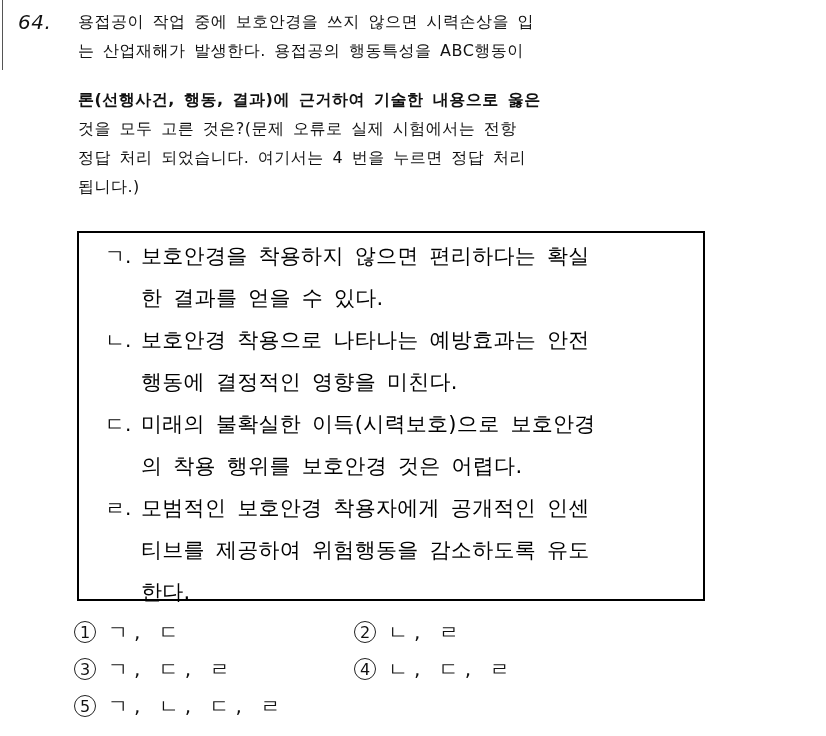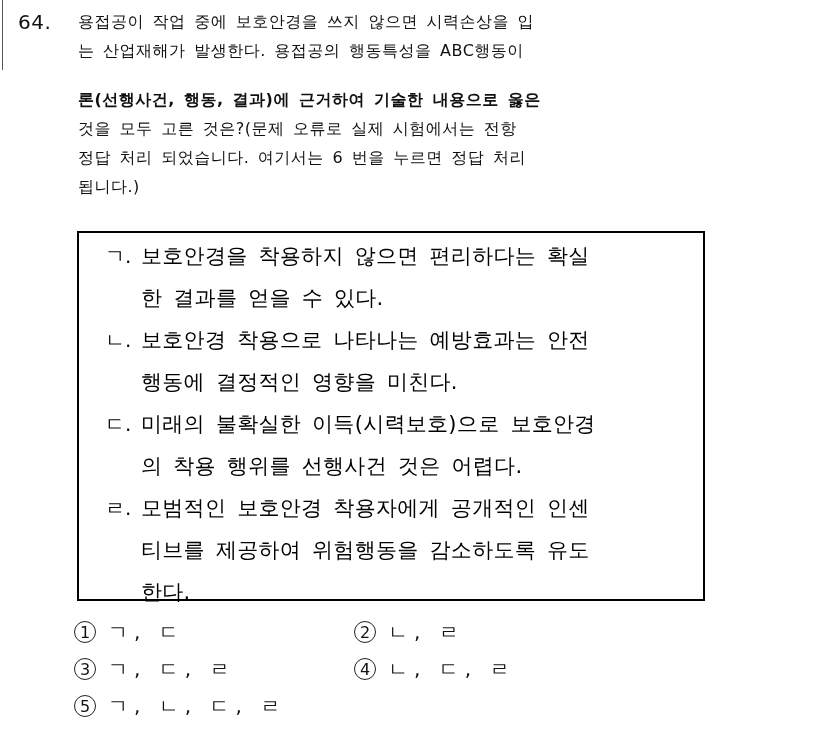--- a/index.html
+++ b/index.html
@@ -31,20 +31,21 @@
       letter-spacing: 0.5px;
       word-spacing: 3px;
     }
     .q-num {
       position: absolute;
       left: 18px;
       top: 10px;
       font-size: 20px;
       line-height: 24px;
       letter-spacing: 0.5px;
+      font-style: italic;
     }
     .box {
       position: absolute;
       left: 77px;
       top: 231px;
       width: 624px;
       height: 366px;
       border: 2px solid #000000;
       box-sizing: content-box;
     }
@@ -92,37 +93,37 @@
 <body>
 
 <div class="left-rule"></div>
 
 <div>
   <span class="q-num">64.</span>
   <div class="q-line" style="left:78px; top:10px;">용접공이 작업 중에 보호안경을 쓰지 않으면 시력손상을 입</div>
   <div class="q-line" style="left:78px; top:39px;">는 산업재해가 발생한다. 용접공의 행동특성을 ABC행동이</div>
   <div class="q-line" style="left:78px; top:88px;font-weight:bold;">론(선행사건, 행동, 결과)에 근거하여 기술한 내용으로 옳은</div>
   <div class="q-line" style="left:78px; top:117px;">것을 모두 고른 것은?(문제 오류로 실제 시험에서는 전항</div>
-  <div class="q-line" style="left:78px; top:146px;">정답 처리 되었습니다. 여기서는 6 번을 누르면 정답 처리</div>
+  <div class="q-line" style="left:78px; top:146px;">정답 처리 되었습니다. 여기서는 4 번을 누르면 정답 처리</div>
   <div class="q-line" style="left:78px; top:175px;">됩니다.)</div>
 </div>
 
 <div class="box">
 
   <span class="box-marker" style="left:26px; top:10px;">ㄱ.</span>
   <div class="box-line" style="left:62px; top:10px;">보호안경을 착용하지 않으면 편리하다는 확실</div>
   <div class="box-line" style="left:62px; top:52px;">한 결과를 얻을 수 있다.</div>
 
   <span class="box-marker" style="left:26px; top:94px;">ㄴ.</span>
   <div class="box-line" style="left:62px; top:136px;">행동에 결정적인 영향을 미친다.</div>
   <div class="box-line" style="left:62px; top:94px;">보호안경 착용으로 나타나는 예방효과는 안전</div>
 
   <span class="box-marker" style="left:26px; top:178px;">ㄷ.</span>
   <div class="box-line" style="left:62px; top:178px;">미래의 불확실한 이득(시력보호)으로 보호안경</div>
-  <div class="box-line" style="left:62px; top:220px;">의 착용 행위를 선행사건 것은 어렵다.</div>
+  <div class="box-line" style="left:62px; top:220px;">의 착용 행위를 보호안경 것은 어렵다.</div>
 
   <span class="box-marker" style="left:26px; top:262px;">ㄹ.</span>
   <div class="box-line" style="left:62px; top:262px;">모범적인 보호안경 착용자에게 공개적인 인센</div>
   <div class="box-line" style="left:62px; top:304px;">티브를 제공하여 위험행동을 감소하도록 유도</div>
   <div class="box-line" style="left:62px; top:346px;">한다.</div>
 </div>
 
 <div>
   <div class="choice" style="left:74px; top:620px;">
     <span class="choice-num">1</span>

